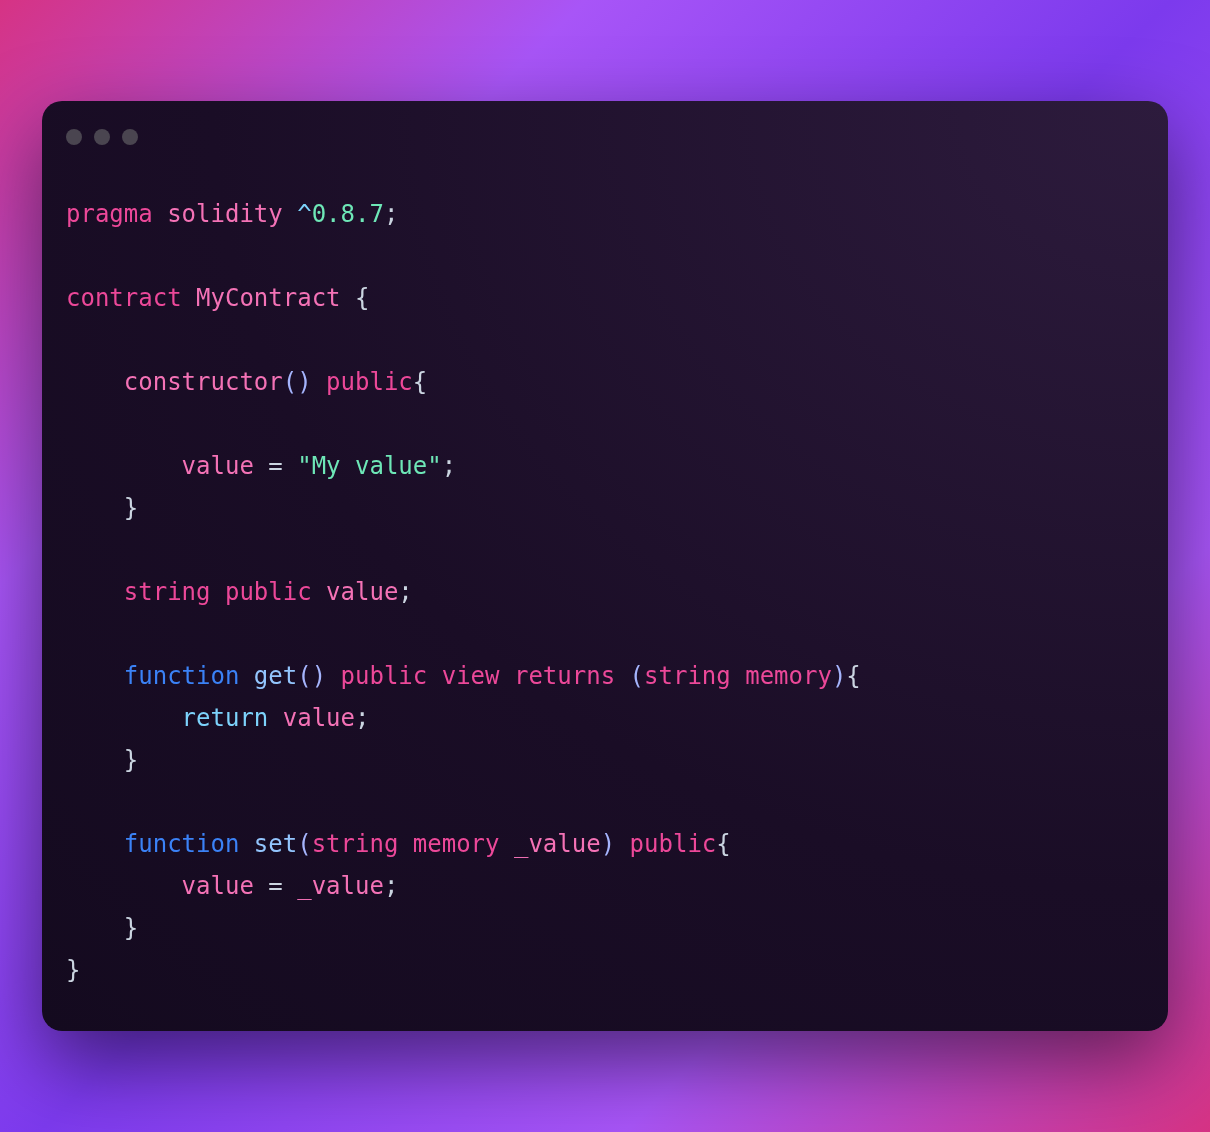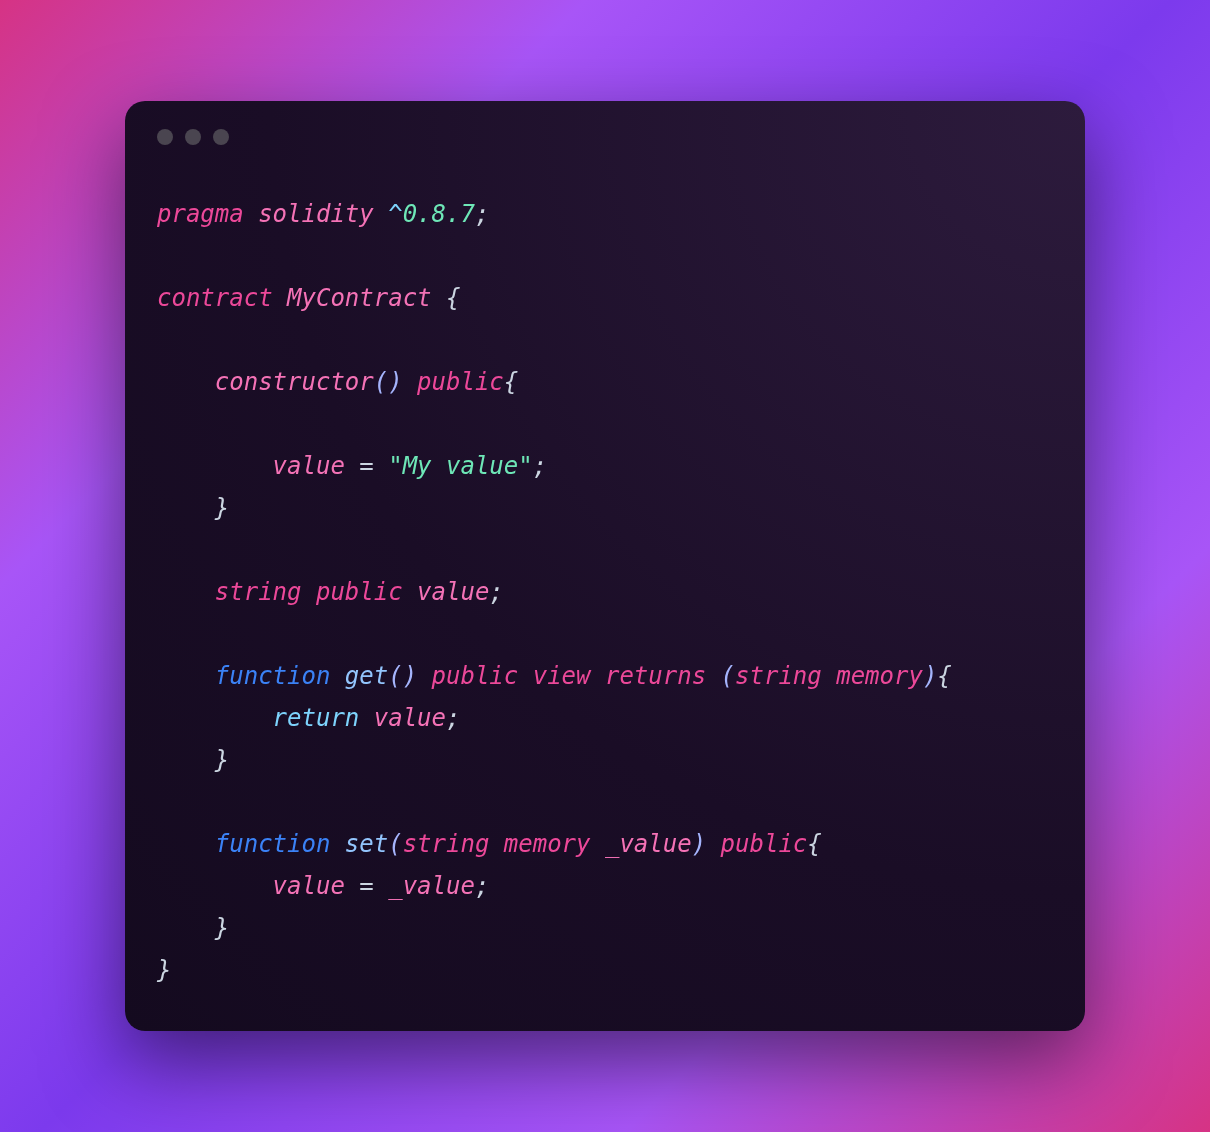--- a/index.html
+++ b/index.html
@@ -6,26 +6,25 @@
     body {
       width: 1210px;
       height: 1132px;
       background: linear-gradient(135deg, #d63384 0%, #a855f7 25%, #7c3aed 50%, #a855f7 75%, #d63384 100%);
       display: flex;
       align-items: center;
       justify-content: center;
       font-family: 'SF Mono', 'Monaco', 'Consolas', 'Courier New', monospace;
     }
     .window {
-      width: 960px;
+      width: 1126px;
       background: radial-gradient(ellipse at top right, #2d1b3d 0%, #1a0d26 60%, #140a1f 100%);
       border-radius: 20px;
       box-shadow: 0 30px 80px rgba(0,0,0,0.5);
-      padding: 28px 32px 40px 32px;
-      font-style: italic;
+      padding: 28px 32px 40px 24px;
     }
     .titlebar {
       display: flex;
       gap: 12px;
       margin-bottom: 48px;
     }
     .dot {
       width: 16px;
       height: 16px;
       border-radius: 50%;

